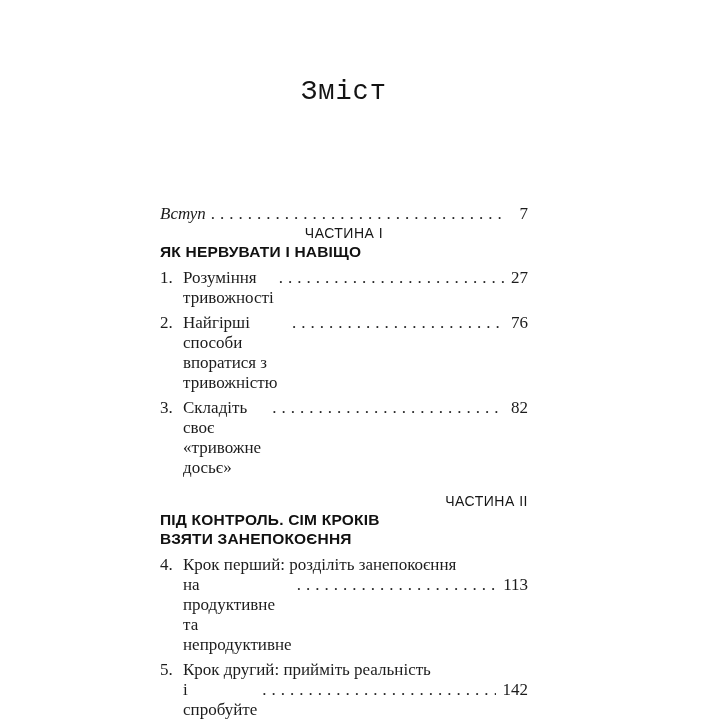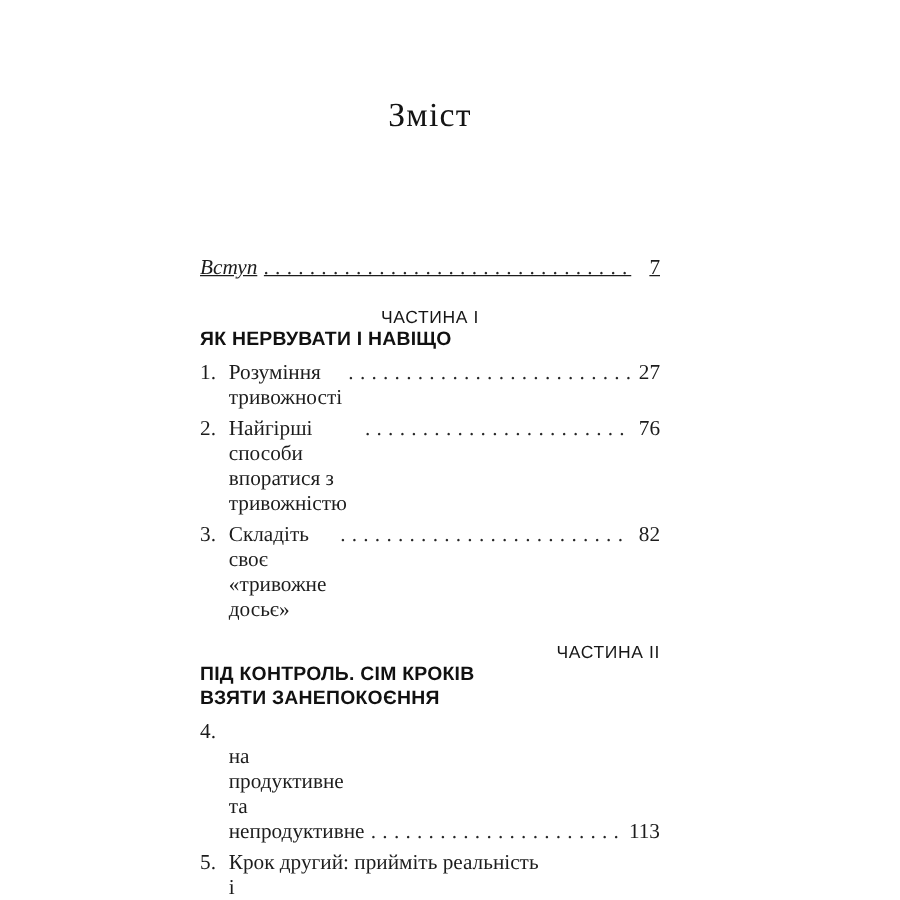--- a/index.html
+++ b/index.html
@@ -17,38 +17,37 @@
   }
   .toc {
     position: absolute;
     left: 160px;
     top: 0;
     width: 368px;
   }
   .page-title {
     margin: 76px 0 0 0;
     text-align: center;
-    font-family: Liberation Serif, serif;
+    font-family: Liberation Mono, monospace;
     font-weight: 400;
     font-size: 27px;
     line-height: 32px;
     letter-spacing: 1px;
     color: #141414;
   }
   .entry-line, .intro-row {
     display: flex;
     align-items: baseline;
     font-family: "Liberation Serif", "DejaVu Serif", serif;
     font-size: 17px;
     line-height: 20px;
     color: #1c1c1c;
   }
   .intro-row {
     margin-top: 96px;
-    text-decoration: underline;
   }
   .intro-label {
     font-style: italic;
     flex: 0 0 auto;
   }
   .leader {
     flex: 1 1 auto;
     overflow: hidden;
     white-space: nowrap;
     min-width: 10px;
@@ -58,21 +57,20 @@
   .leader::after {
     content: "......................................................................";
     letter-spacing: 5px;
   }
   .page-num {
     flex: 0 0 auto;
     text-align: right;
     min-width: 16px;
   }
   .part-label {
-    margin-top: 20px;
     text-align: center;
     font-family: "Liberation Sans", "DejaVu Sans", sans-serif;
     font-weight: 400;
     font-size: 14px;
     line-height: 18px;
     letter-spacing: 0.5px;
     color: #161616;
   }
   .part-title {
     font-family: "Liberation Sans", "DejaVu Sans", sans-serif;
@@ -91,21 +89,20 @@
   }
   .entry {
     margin-bottom: 5px;
   }
   .entry-num {
     flex: 0 0 23px;
     width: 23px;
   }
   .entry-line.cont {
     padding-left: 23px;
-    align-items: flex-end;
   }
 </style>
 </head>
 <body>
 
 <div class="sheet">
   <div class="toc">
 
     <h1 class="page-title">Зміст</h1>
 
@@ -151,20 +148,21 @@
         <section class="toc-part">
           <div class="part-label">ЧАСТИНА II</div>
           <div class="part-title">
             <div class="part-title-line">ПІД КОНТРОЛЬ. СІМ КРОКІВ</div>
             <div class="part-title-line">ВЗЯТИ ЗАНЕПОКОЄННЯ</div>
           </div>
           <div class="entries">
             <div class="entry">
               <div class="entry-line">
                 <span class="entry-num">4.</span>
+                <span class="entry-text">Крок перший: розділіть занепокоєння</span>
               </div>
               <div class="entry-line cont">
                 <span class="entry-text">на продуктивне та непродуктивне</span>
                 <span class="leader"></span>
                 <span class="page-num">113</span>
               </div>
             </div>
             <div class="entry">
               <div class="entry-line">
                 <span class="entry-num">5.</span>

